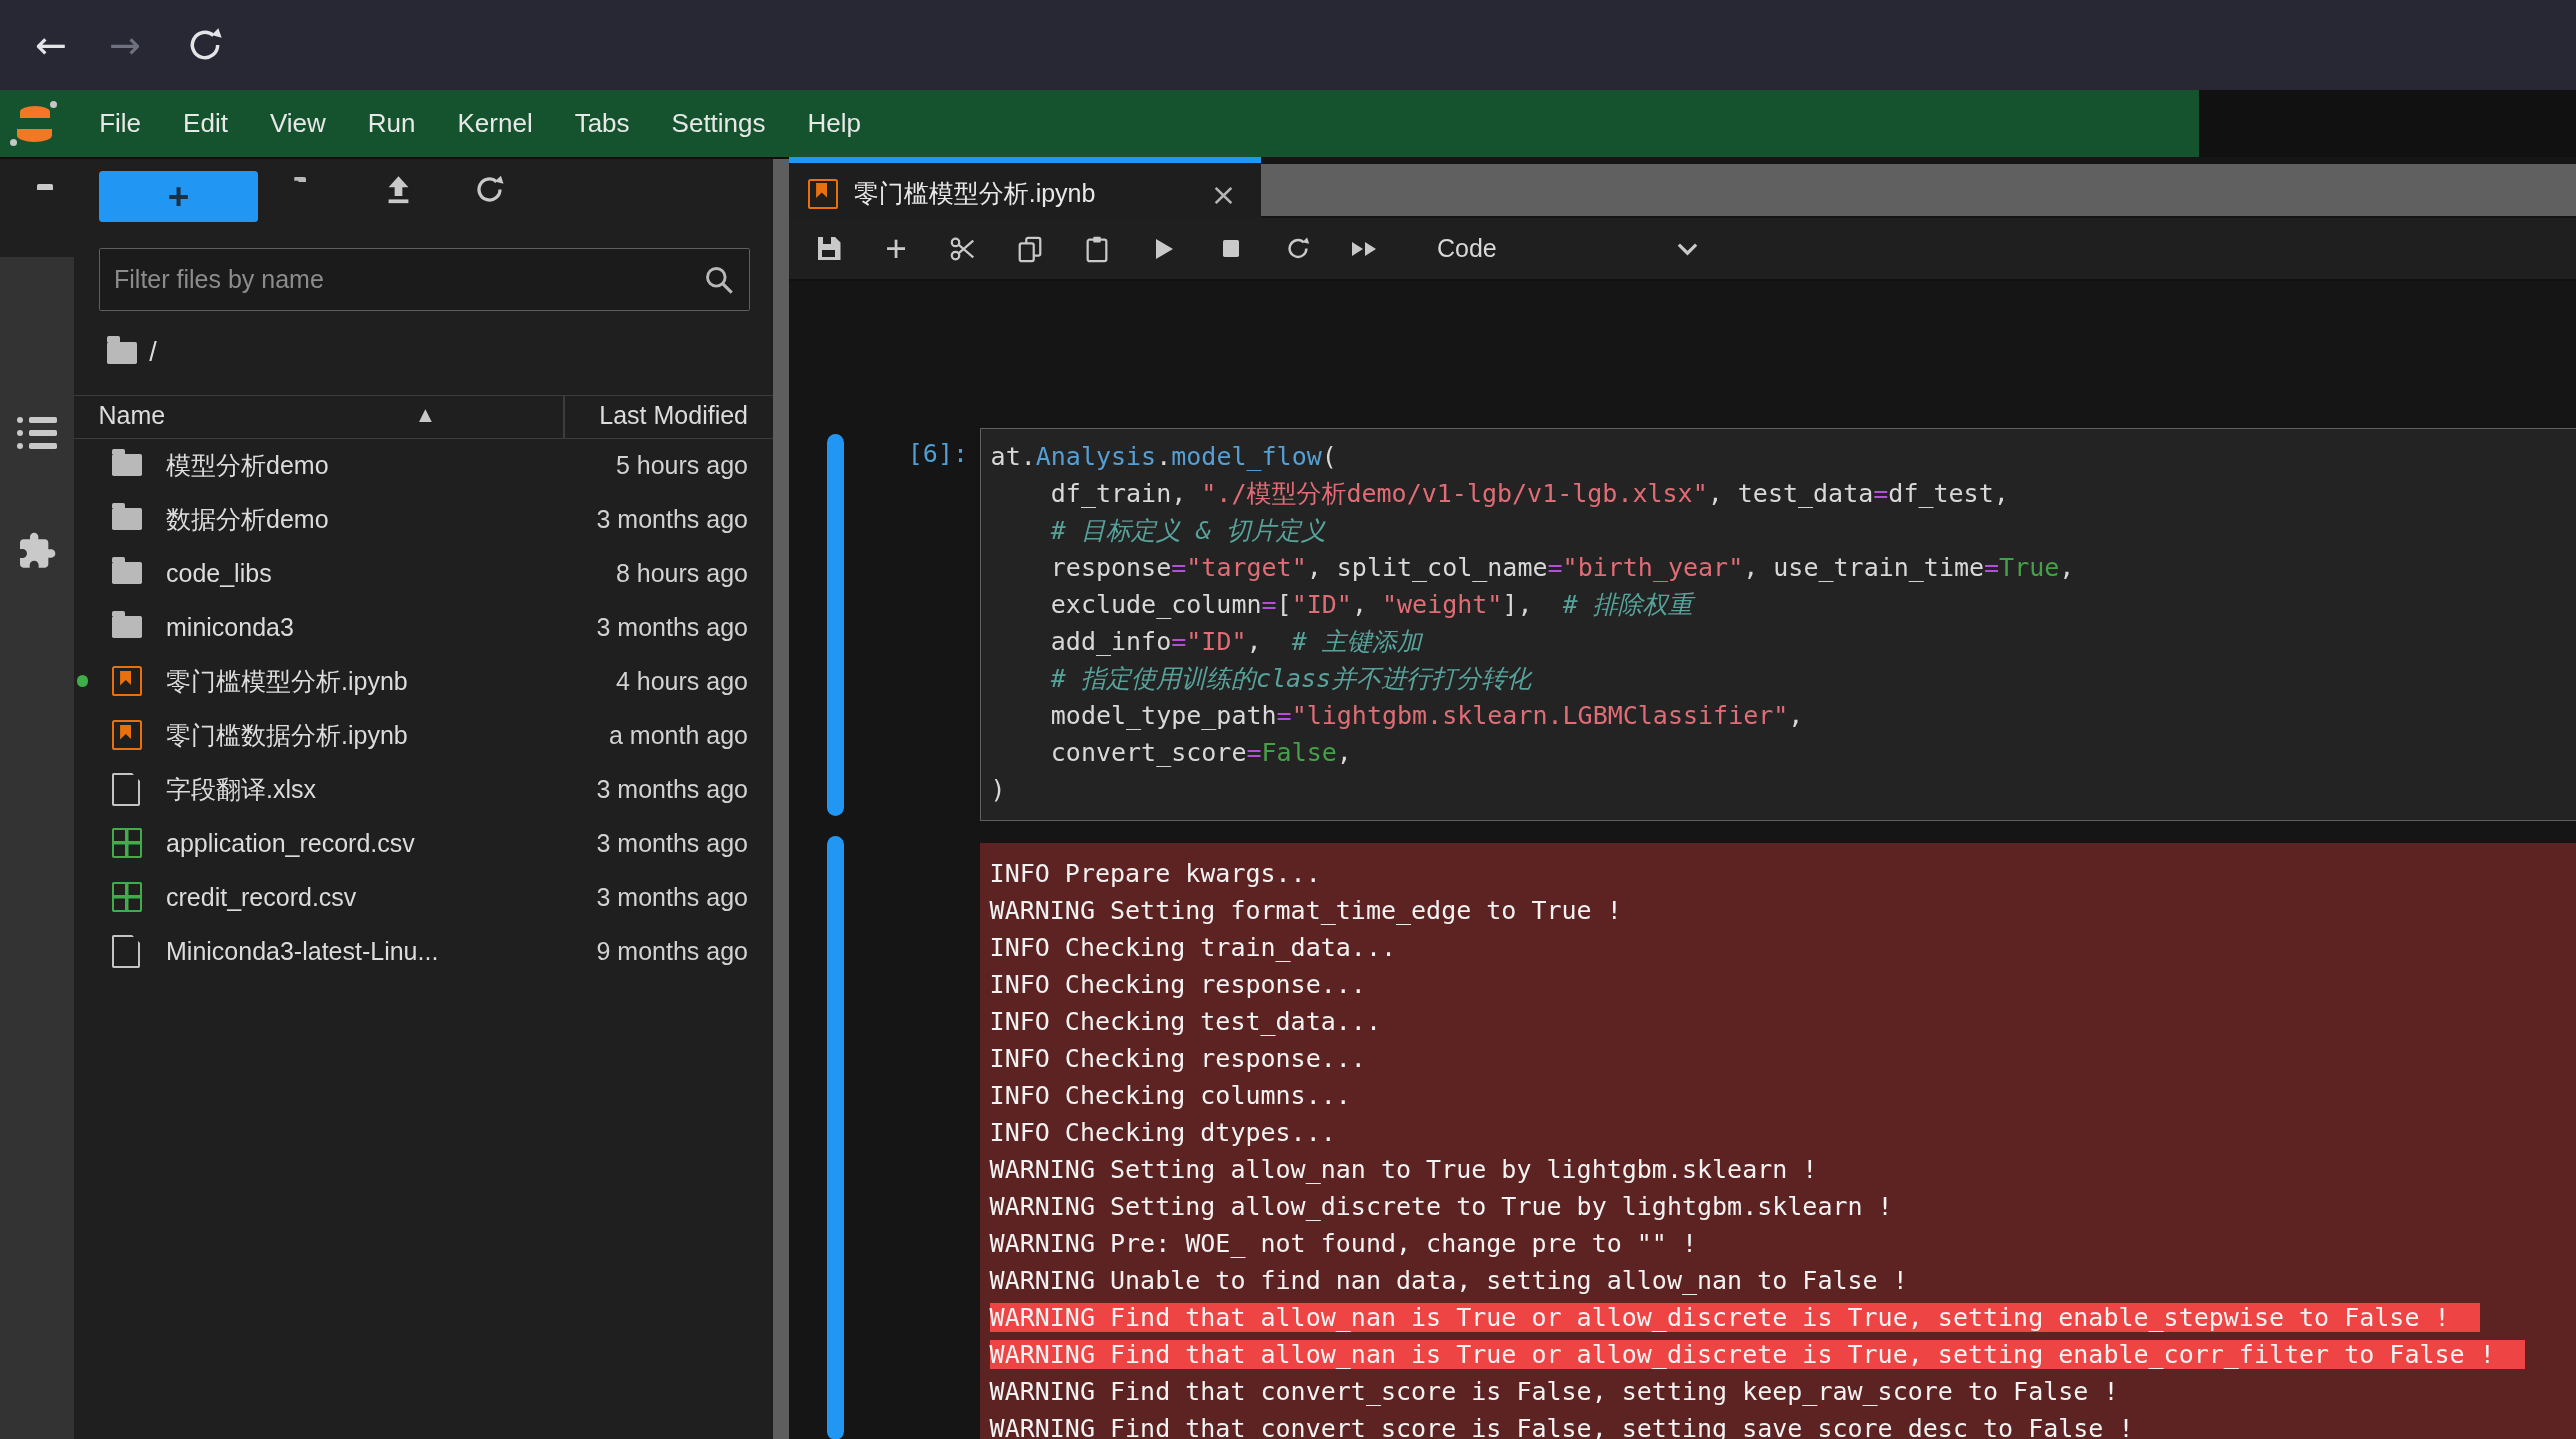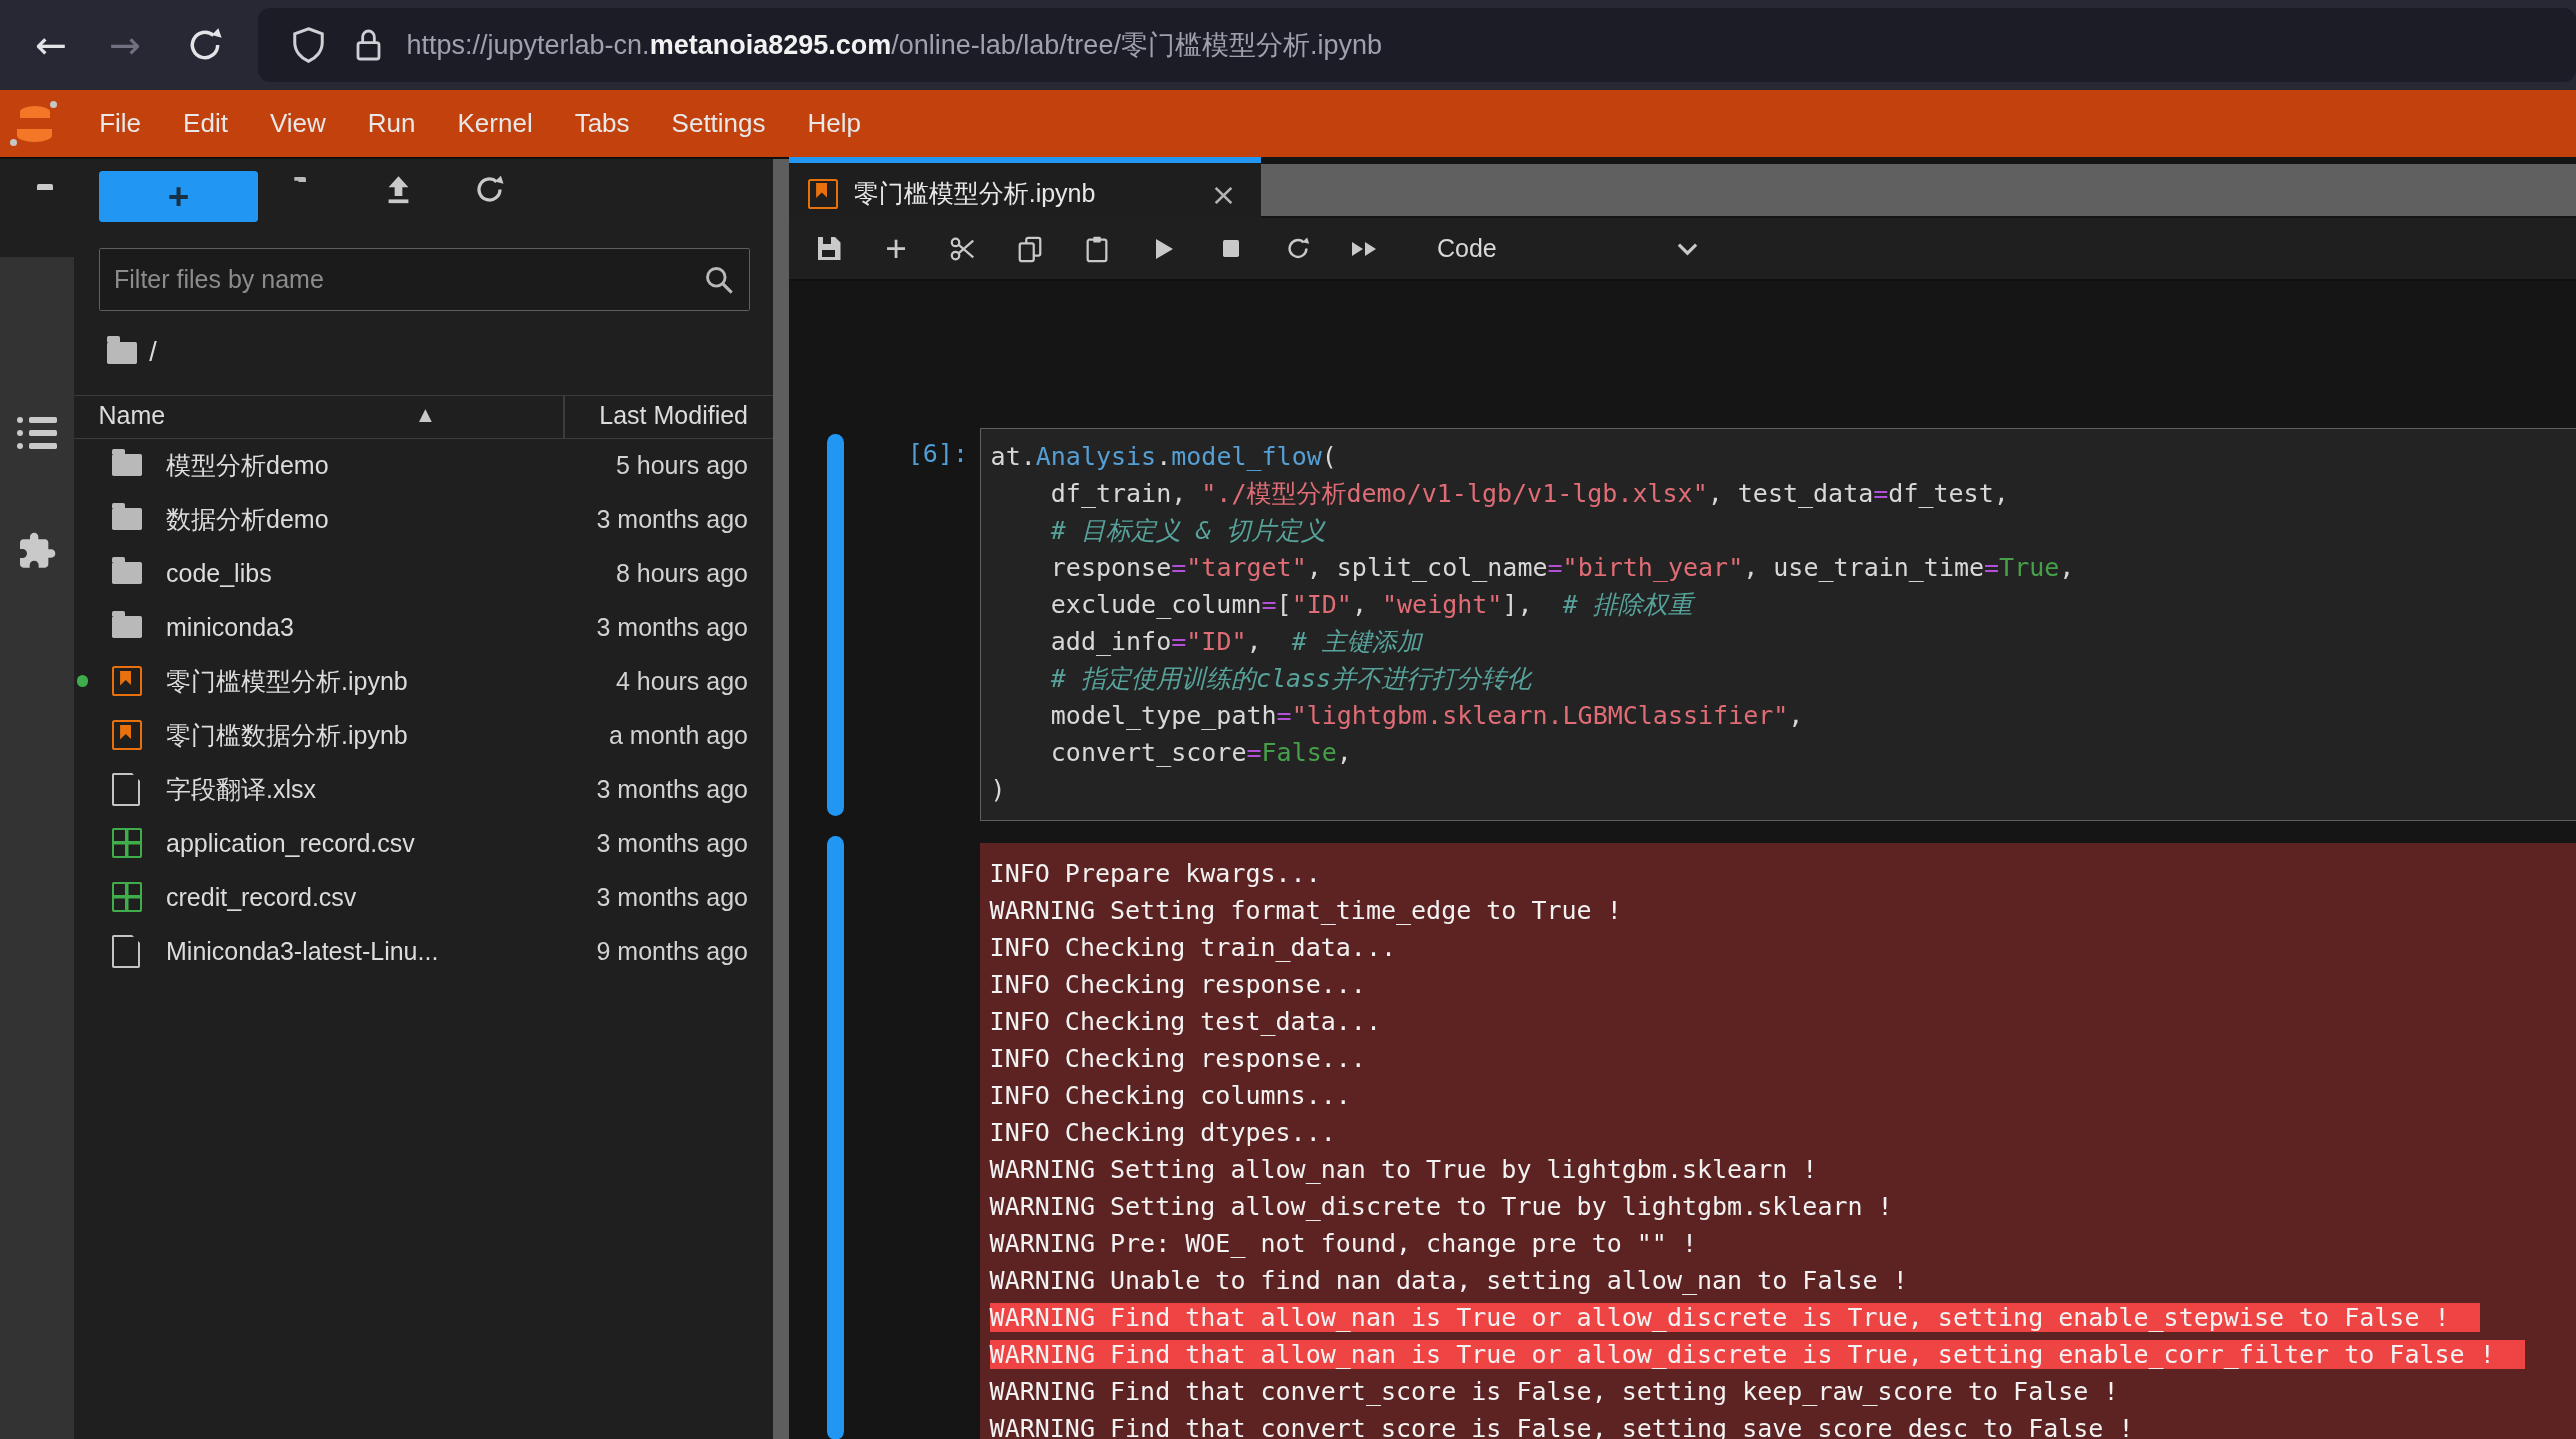--- a/index.html
+++ b/index.html
@@ -9,21 +9,21 @@
   
   #browser-bar{left:0;top:0;width:2576px;height:90px;background:#272834;}
   .nav-glyph{font-family:"DejaVu Sans",sans-serif;font-size:38px;color:#e4e4e8;line-height:90px;}
   #fwd-glyph{color:#6f7180;}
   #url-pill{left:258px;top:7.9px;width:2318px;height:74px;background:#1b1c25;border-radius:12.2px;
     display:flex;align-items:center;}
   #url-text{font-size:27px;color:#9fa0ab;white-space:nowrap;}
   #url-text .domain{color:#f2f2f2;font-weight:bold;}
 
   
-  #menu-bar{left:0;top:90px;width:2576px;height:67px;background:#c2410c;border-bottom:1.7px solid #0d0d0d;
+  #menu-bar{left:0;top:90px;width:2199px;height:67px;background:#14532d;border-bottom:1.7px solid #0d0d0d;
     display:flex;align-items:center;}
   .menu-item{font-size:26px;color:#e8e8e8;padding:0 21px;cursor:default;}
   #logo{position:relative;width:52px;height:52px;margin-left:8.7px;margin-right:17.5px;}
   #logo .arc-b{position:absolute;left:8.7px;top:31px;width:35px;height:13px;background:#f37726;
     border-radius:0 0 35px 35px / 0 0 13px 13px;}
   #logo .arc-t{position:absolute;left:11.4px;top:8.7px;width:30px;height:11.4px;background:#f37726;
     border-radius:30px 30px 0 0 / 11.4px 11.4px 0 0;}
   #logo .dot1,#logo .dot2{position:absolute;width:7px;height:7px;border-radius:50%;background:#c7c7c7;}
   #logo .dot1{right:3.5px;top:3.5px;} #logo .dot2{left:1.7px;bottom:3.5px;}
 
@@ -124,34 +124,20 @@
 
 <div class="abs" id="browser-bar">
   <span class="abs nav-glyph" style="left:35px;">←</span>
   <span class="abs nav-glyph" id="fwd-glyph" style="left:109px;">→</span>
   <span class="abs" style="left:185px;top:24.5px;">
     <svg class="icon" width="40" height="40" viewBox="0 0 30 30">
         <path d="M24.5 15a9.5 9.5 0 1 1-3.2-7.1" fill="none" stroke="#e4e4e8" stroke-width="2.6"></path>
         <polygon points="20,7.5 27.5,9.5 25,2.5" fill="#e4e4e8"></polygon>
       </svg>
   </span>
-  <div class="abs" id="url-pill">
-    <span style="margin-left:33px;">
-      <svg class="icon" width="35" height="38" viewBox="0 0 28 30">
-          <path d="M14 2 L25 6 V13 C25 20 20 25.5 14 28 C8 25.5 3 20 3 13 V6 Z" fill="none" stroke="#cfcfd4" stroke-width="2.4"></path>
-        </svg>
-    </span>
-    <span style="margin-left:24.5px;">
-      <svg class="icon" width="35" height="40" viewBox="0 0 30 32">
-          <rect x="6" y="14" width="18" height="14" rx="2" fill="none" stroke="#cfcfd4" stroke-width="2.4"></rect>
-          <path d="M10 14 V9 a5 5 0 0 1 10 0 v5" fill="none" stroke="#cfcfd4" stroke-width="2.4"></path>
-        </svg>
-    </span>
-    <span id="url-text" style="margin-left:21px;"><span>https://jupyterlab-cn.</span><span class="domain">metanoia8295.com</span><span>/online-lab/lab/tree/零门槛模型分析.ipynb</span></span>
-  </div>
 </div>
 
 <div class="abs" id="menu-bar">
   <span id="logo">
     <span class="arc-t"></span>
       <span class="arc-b"></span>
       <span class="dot1"></span>
       <span class="dot2"></span>
   </span>
   <span id="menu-items" style="display:flex;">

